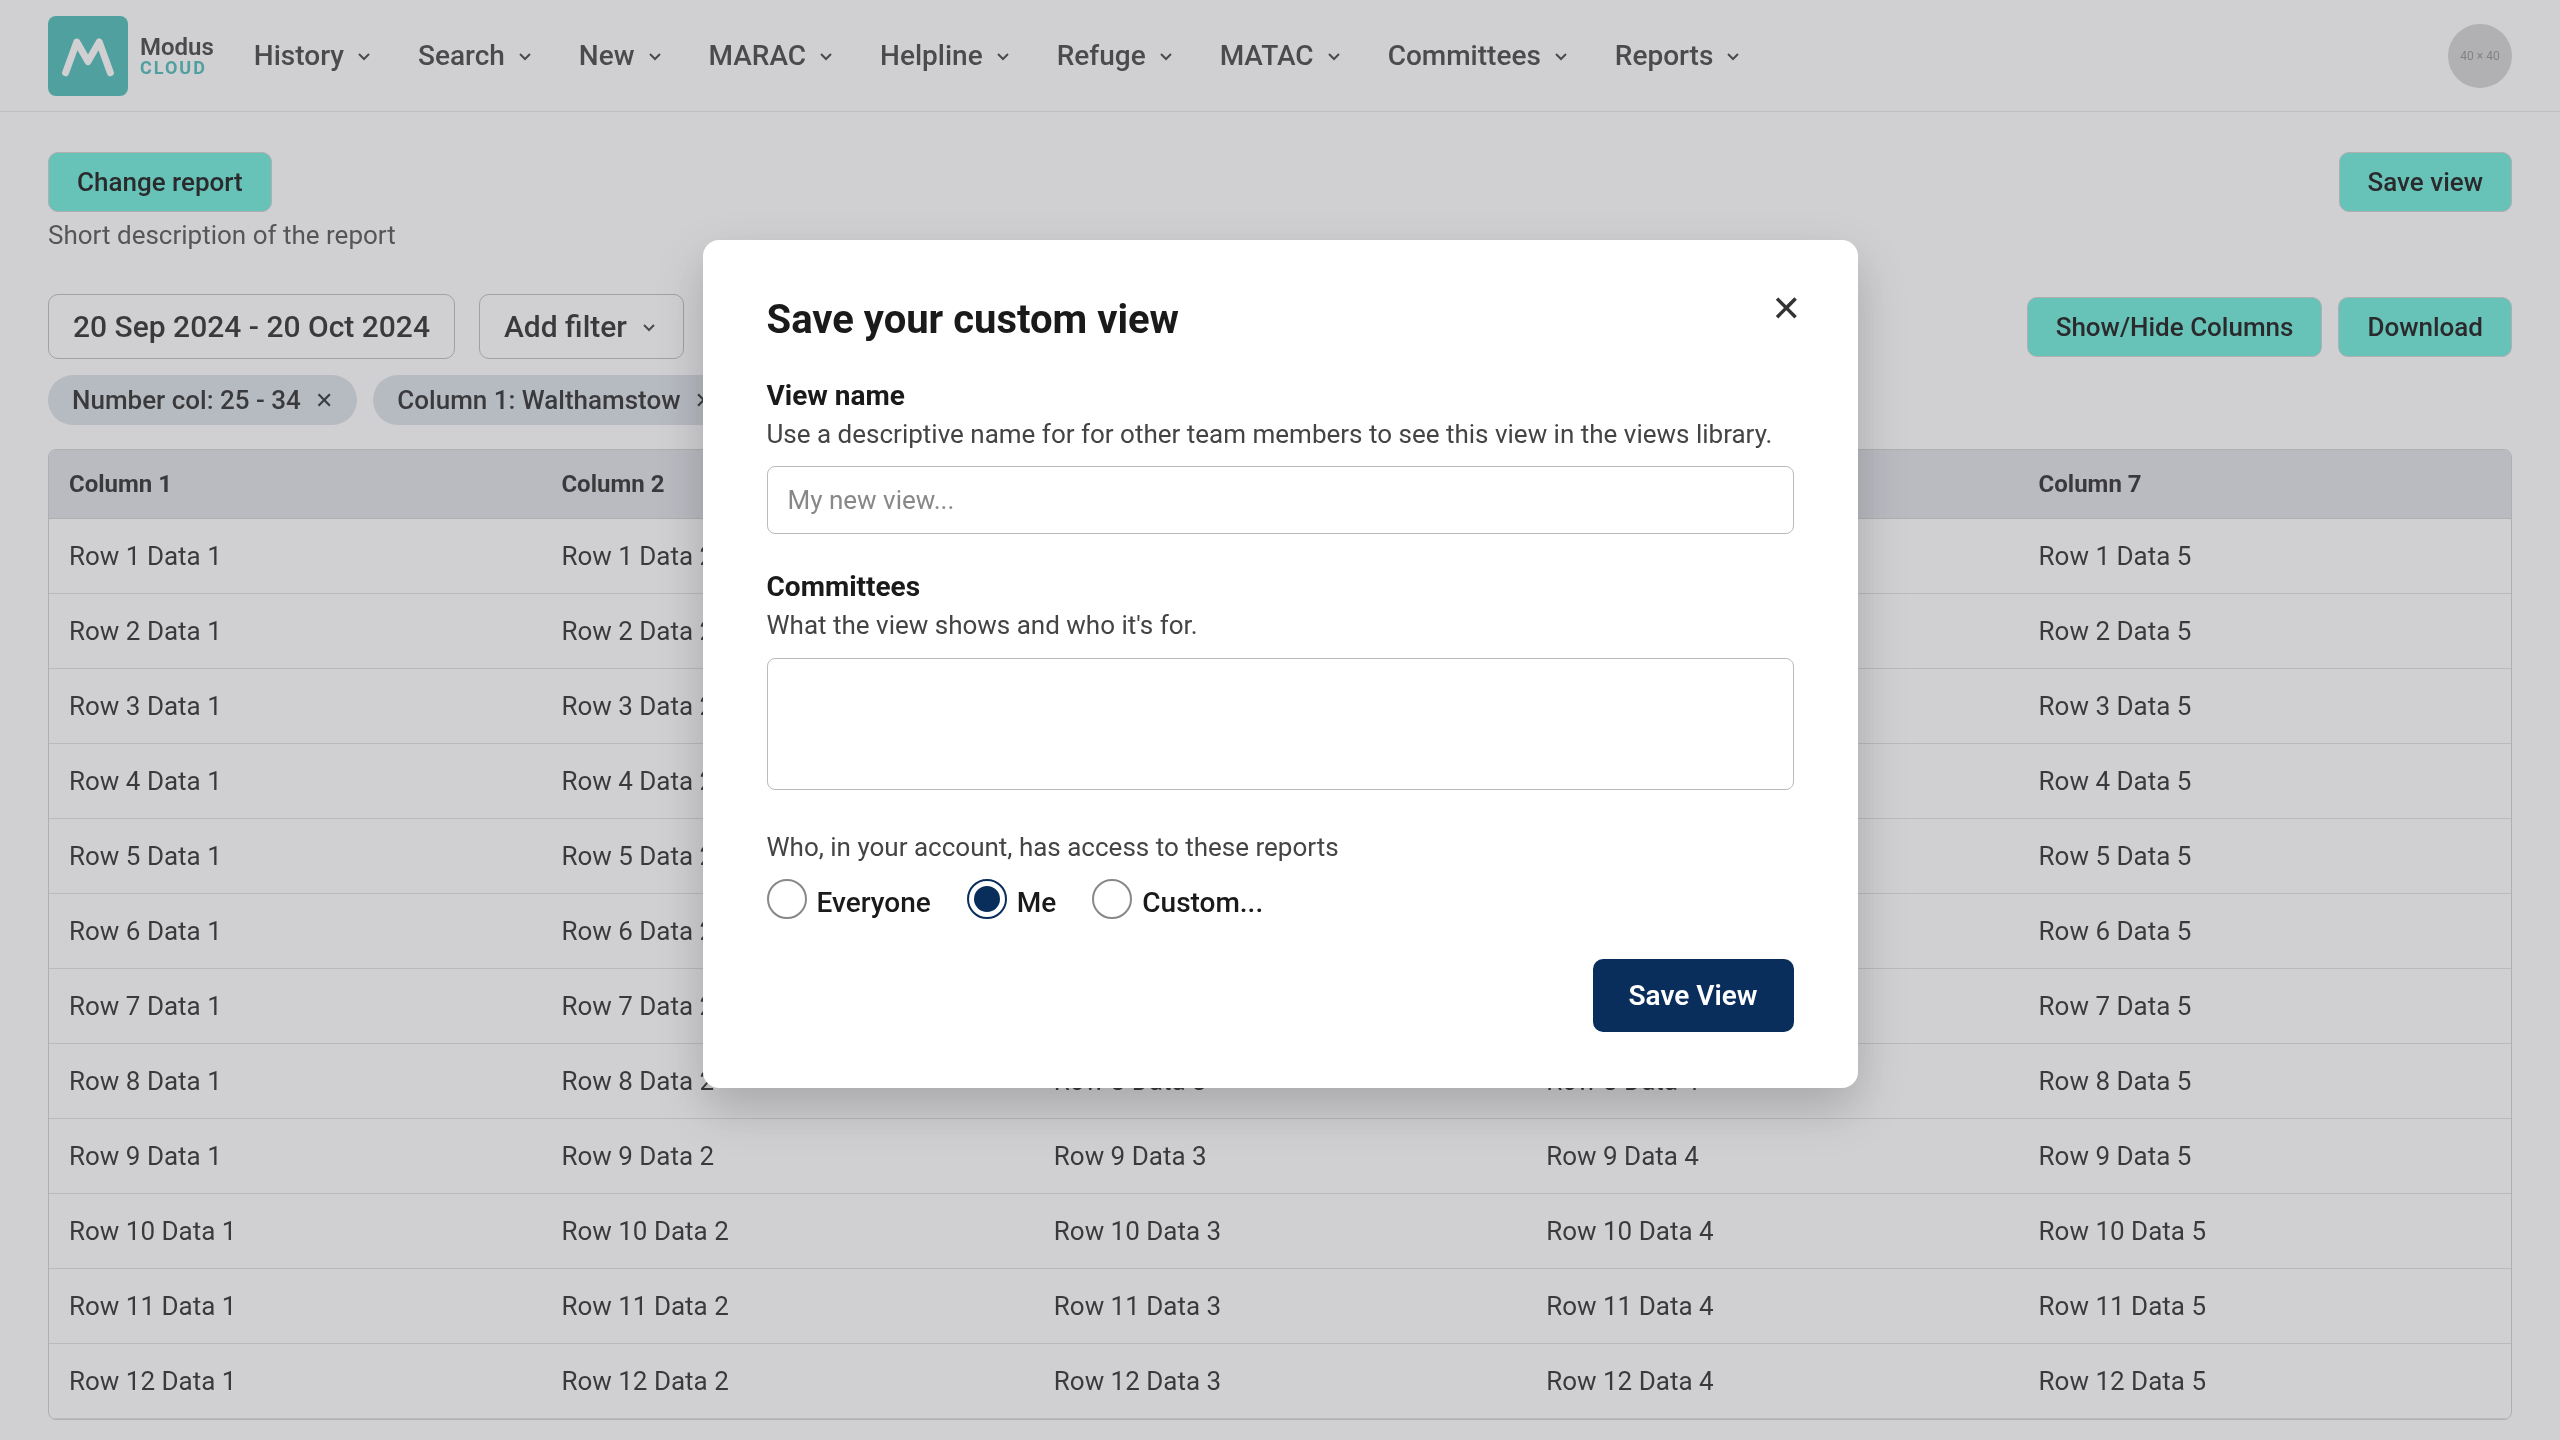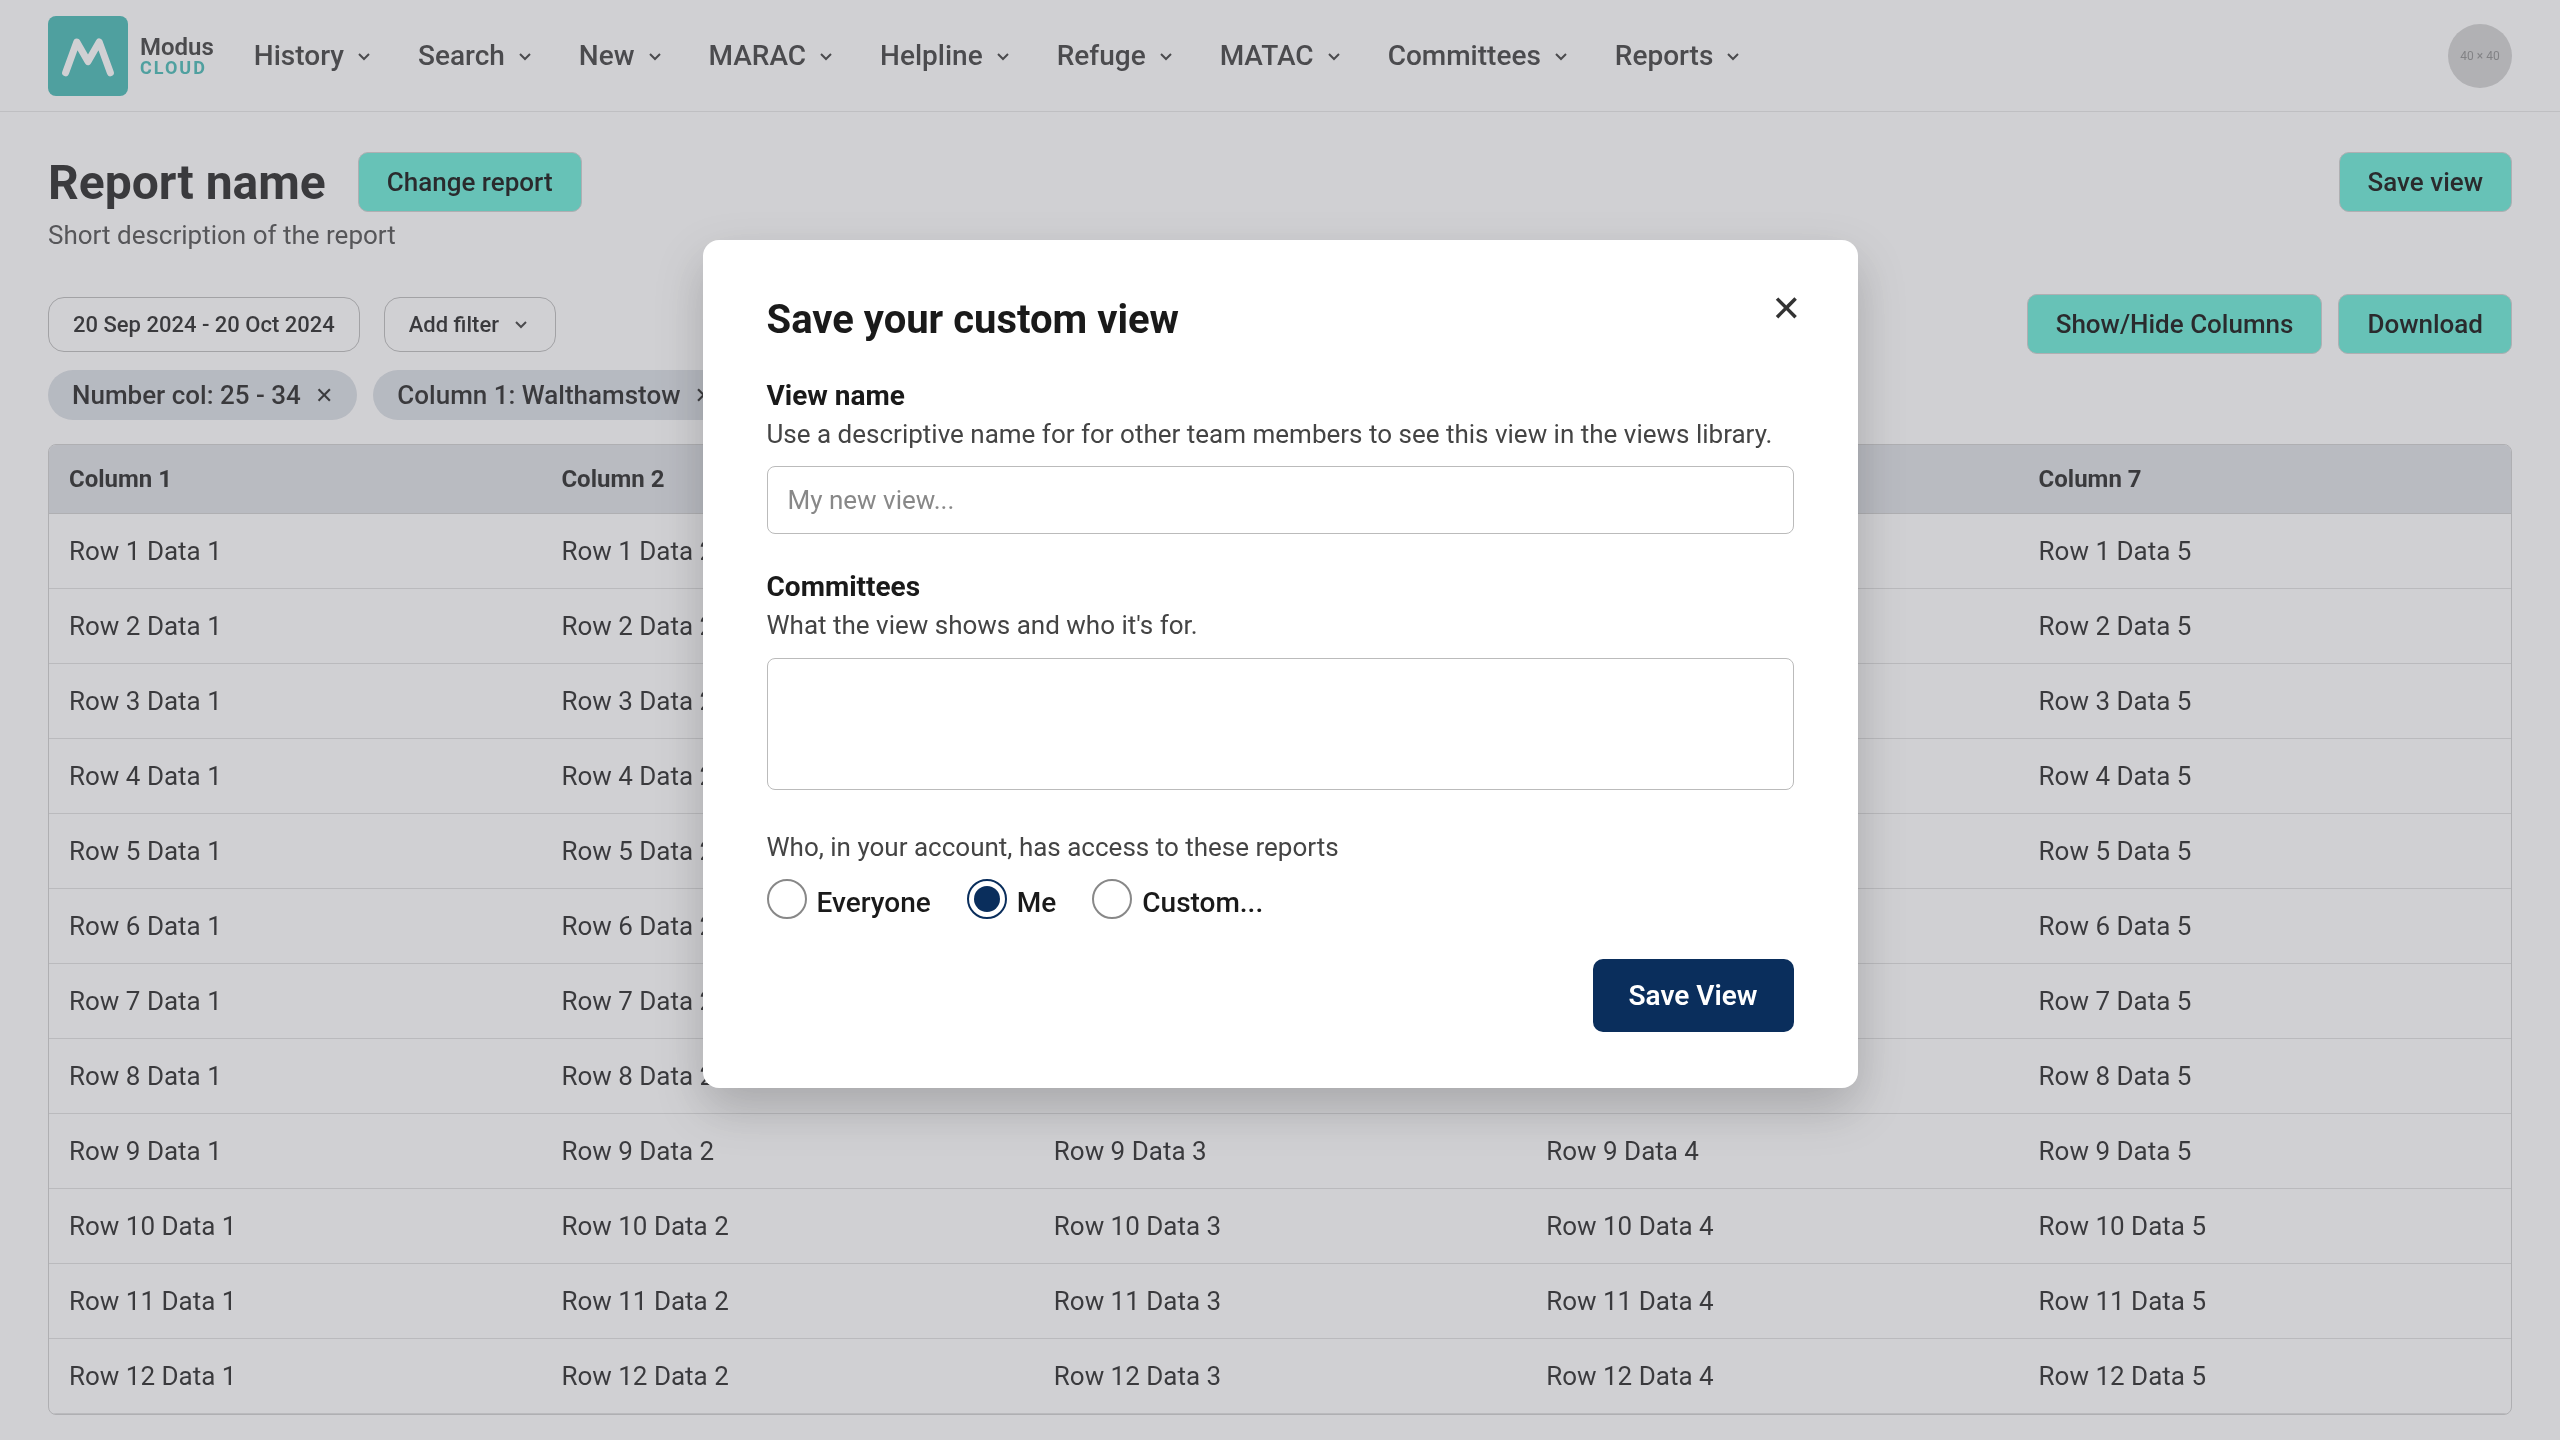--- a/index.html
+++ b/index.html
@@ -126,23 +126,23 @@
       margin-top: 44px;
       gap: 24px;
     }
     .controls-left {
       display: flex;
       gap: 24px;
     }
     .pill {
       background: #fff;
       border: 1px solid #b8b8b8;
-      border-radius: 16px;
+      border-radius: 10px;
       padding: 14px 24px;
-      font-size: 22px;
+      font-size: 30px;
       font-weight: 500;
       display: flex;
       align-items: center;
       gap: 12px;
       cursor: pointer;
     }
     .controls-right {
       margin-left: auto;
       display: flex;
       gap: 16px;
@@ -380,21 +380,20 @@
         </span>
       </div>
   </nav>
   <div class="avatar">40 × 40</div>
 </header>
 
 <main class="content">
   <div class="report-header">
     <div>
       <div class="report-header-left">
-        <h1 class="report-title">Report name</h1>
         <button class="btn">Change report</button>
       </div>
       <p class="report-desc">Short description of the report</p>
     </div>
     <button class="btn">Save view</button>
   </div>
 
   <div class="controls-row">
     <div class="controls-left">
       <div class="pill">

